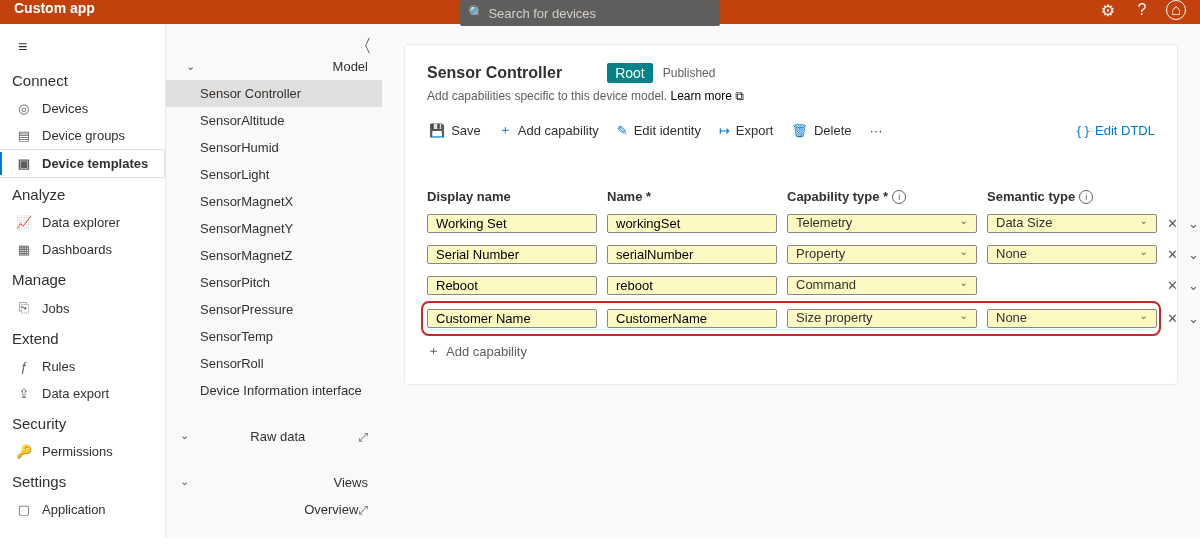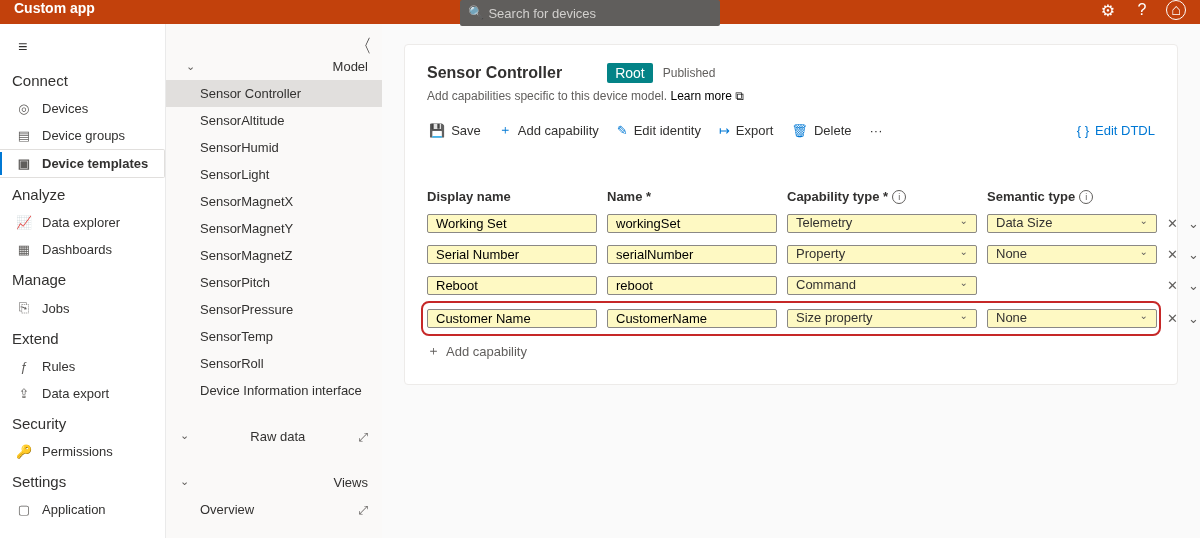--- a/index.html
+++ b/index.html
@@ -183,21 +183,21 @@
     <div class="node">
         <span>Device Information interface</span>
       </div>
     <div class="node group" style="padding-left:14px">
         <span>Raw data</span>
         <span class="expand-ic">⤢</span>
       </div>
     <div class="node group" style="padding-left:14px">
         <span>Views</span>
       </div>
-    <div class="node" style="padding-left:34px; display:flex; justify-content:space-between;">
+    <div class="node" style="padding-left:34px; display:flex; justify-content:flex-end;">
         <span>Overview</span>
         <span class="expand-ic">⤢</span>
       </div>
   </div>
 
   <div class="main">
     <div class="card">
       <div class="head-row">
         <h2>Sensor Controller</h2>
         <span class="badge">Root</span>

